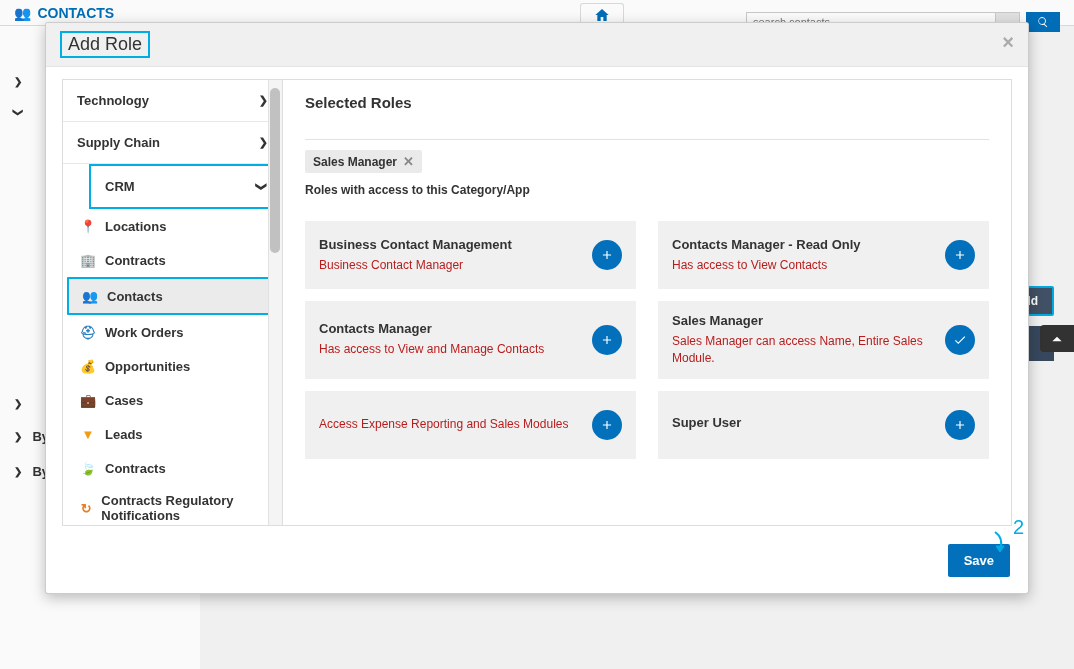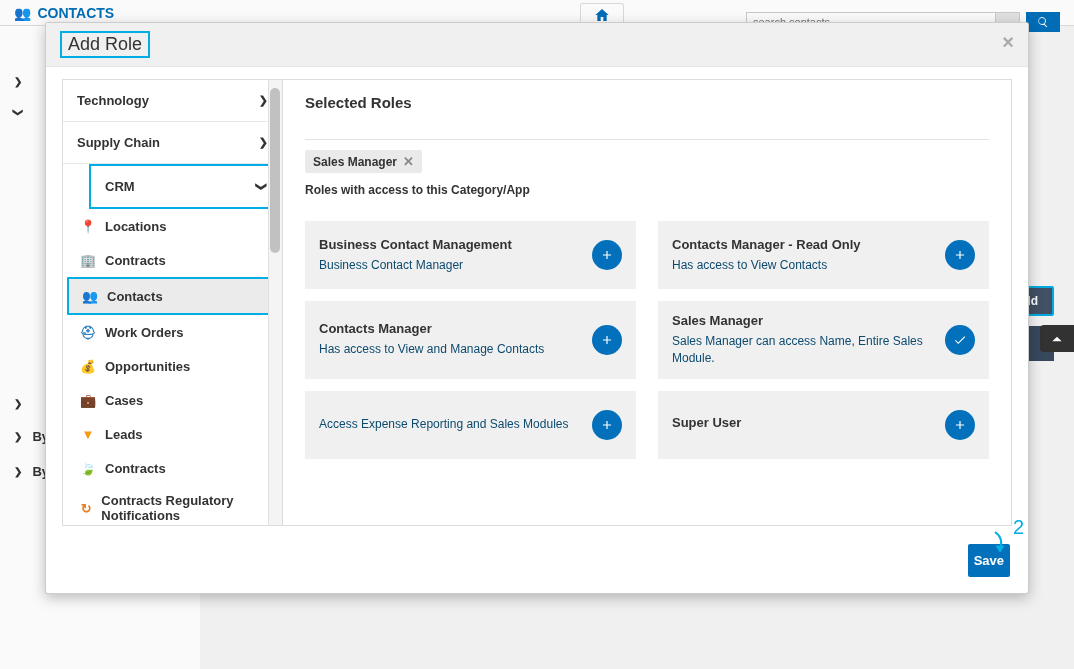--- a/index.html
+++ b/index.html
@@ -62,27 +62,27 @@
 .rp-h { font-size: 15px; font-weight: bold; color: #333; margin-bottom: 28px; }
 .rp-hr { border: none; border-top: 1px solid #e2e2e2; margin-bottom: 10px; }
 .chip { display: inline-flex; align-items: center; background: #eaeaea; padding: 4px 8px; font-size: 12px; font-weight: bold; color: #333; border-radius: 2px; }
 .chip-x { color: #888; margin-left: 6px; font-size: 13px; cursor: pointer; }
 .rp-h2 { font-size: 12px; font-weight: bold; margin: 10px 0 24px 0; }
 
 .role-grid { display: grid; grid-template-columns: 1fr 1fr; gap: 12px 22px; }
 .role-card { background: #f0f0f0; padding: 12px 14px; display: flex; align-items: center; justify-content: flex-end; cursor: pointer; min-height: 68px; }
 .role-text { flex: 1; padding-right: 10px; }
 .role-name { font-size: 13px; font-weight: bold; color: #333; margin-bottom: 5px; }
-.role-desc { font-size: 12px; color: #0c4a6e; line-height: 1.4; }
+.role-desc { font-size: 12px; color: #b91c1c; line-height: 1.4; }
 .role-btn { width: 30px; height: 30px; border-radius: 50%; background: #0270bb; display: flex; align-items: center; justify-content: center; flex-shrink: 0; }
 .role-btn svg { fill: #fff; width: 14px; height: 14px; }
 .role-btn.checked { background: #0270bb; }
 
 .modal-footer { padding: 10px 18px 16px 18px; display: flex; justify-content: flex-end; position: relative; }
-.btn-save { background: #0270bb; color: #fff; border: none; padding: 9px 6px; font-size: 13px; font-weight: bold; border-radius: 2px; cursor: pointer; }
+.btn-save { background: #0270bb; color: #fff; border: none; padding: 9px 16px; font-size: 13px; font-weight: bold; border-radius: 2px; cursor: pointer; }
 .num-2 { position: absolute; right: 4px; top: -18px; color: #00aee5; font-size: 20px; }
 .arrow-2 { position: absolute; right: 18px; top: -4px; }
 .arrow-2 svg { stroke: #00aee5; fill: none; }
 
 
 .ic-red{color:#e74c3c}.ic-blue{color:#2b7fbf}.ic-green{color:#18a55a}.ic-orange{color:#f39c12}.ic-teal{color:#1abc9c}.ic-darkorange{color:#e67e22}.ic-people{color:#d35400}
 </style>
 </head>
 <body>
 

